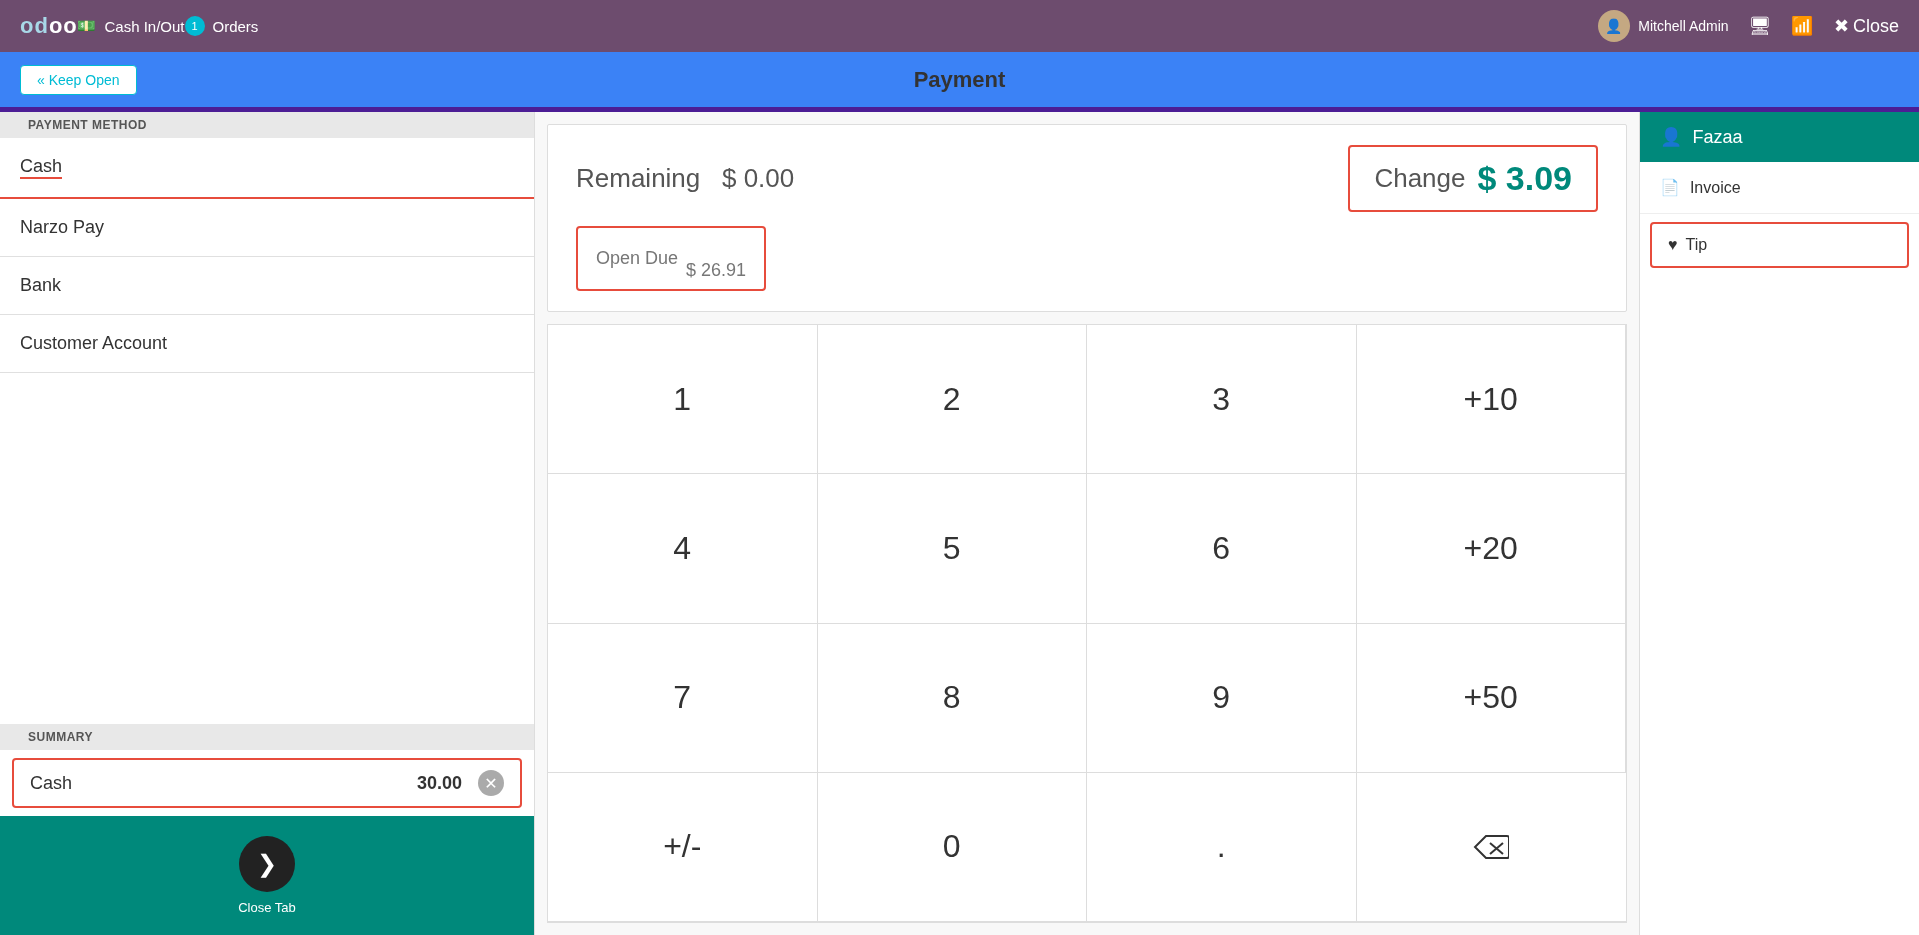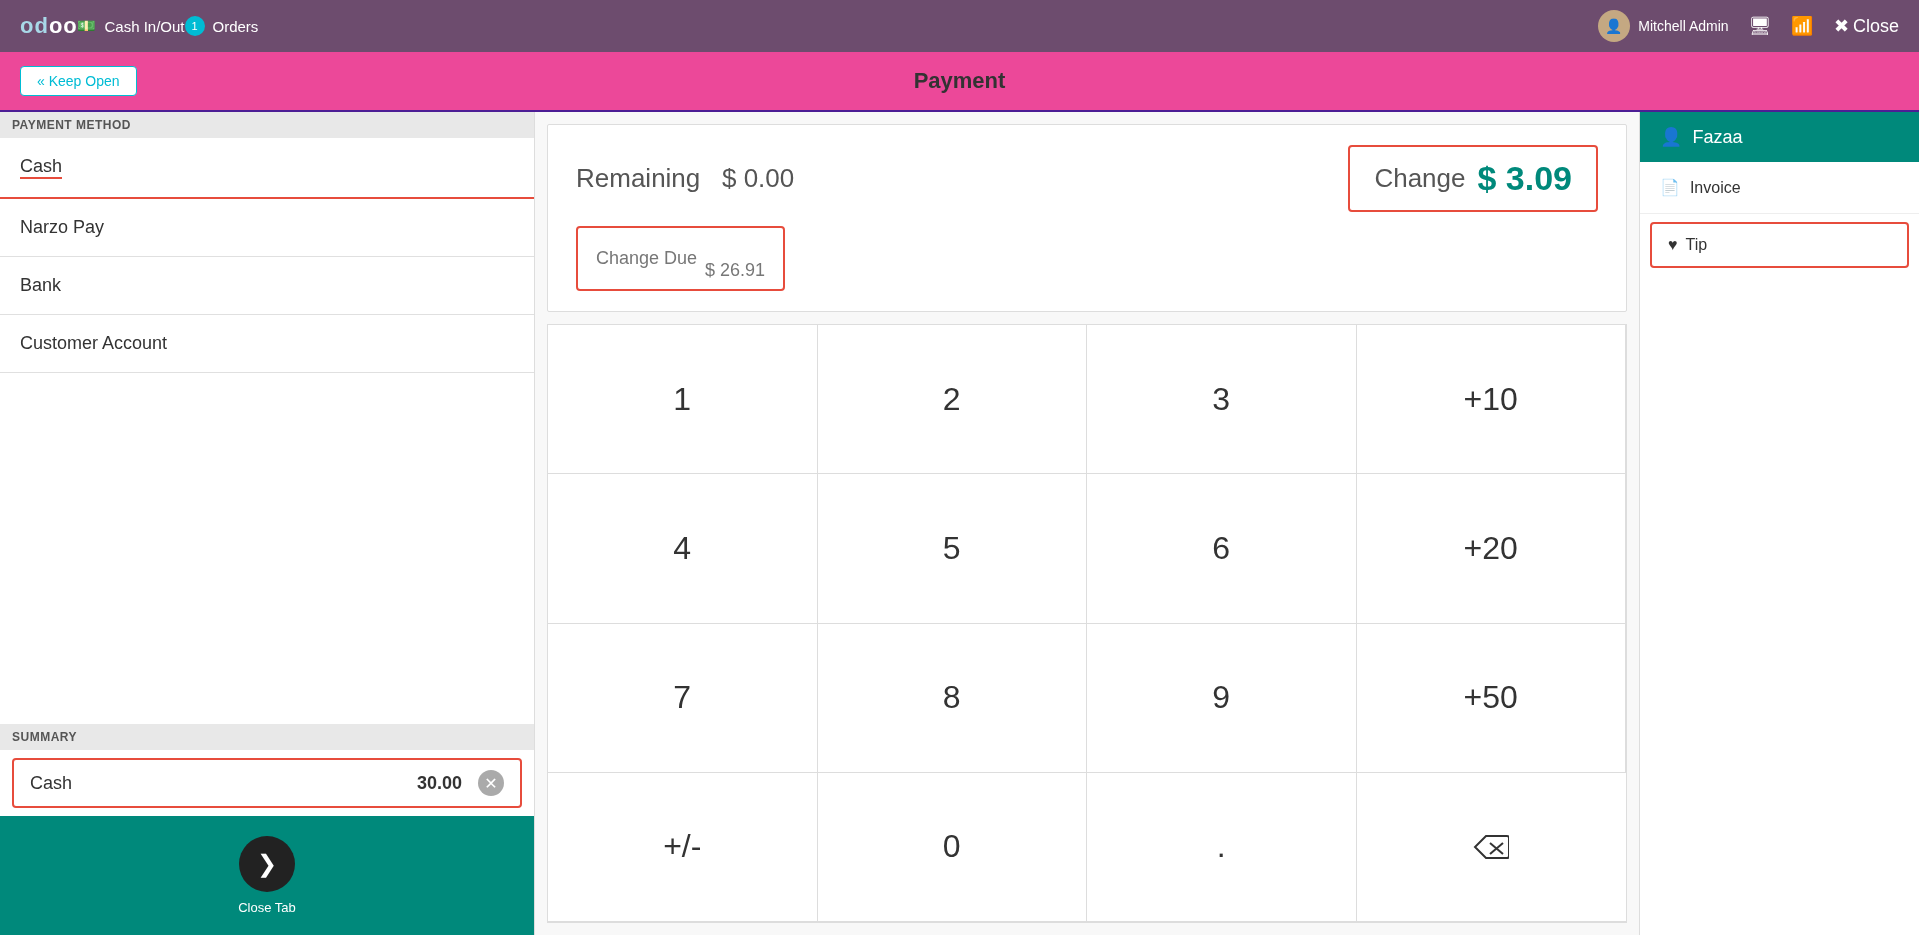--- a/index.html
+++ b/index.html
@@ -57,26 +57,26 @@
       color: white;
       font-size: 18px;
       cursor: pointer;
       display: flex;
       align-items: center;
       gap: 4px;
     }
 
     
     .subheader {
-      background: #ec4899;
+      background: #3b82f6;
       height: 60px;
       display: flex;
       align-items: center;
       padding: 0 20px;
-      border-bottom: 2px solid #4c1d95;
+      border-bottom: 5px solid #4c1d95;
       position: relative;
     }
     .keep-open-btn {
       border: 1px solid #00bcd4;
       color: #00bcd4;
       background: white;
       padding: 6px 16px;
       border-radius: 4px;
       font-size: 14px;
       cursor: pointer;
@@ -99,21 +99,21 @@
     
     .left-panel {
       width: 535px;
       background: white;
       border-right: 1px solid #ddd;
       display: flex;
       flex-direction: column;
     }
     .section-label {
       background: #e8e8e8;
-      padding: 6px 12px;
+      padding: 6px 28px;
       font-size: 12px;
       font-weight: 600;
       color: #555;
       text-transform: uppercase;
       letter-spacing: 0.5px;
     }
     .payment-method-list {
       flex: 1;
     }
     .pm-item {
@@ -398,21 +398,21 @@
           <span>Remaining</span>
           &nbsp;
           <span>$ 0.00</span>
         </div>
         <div class="change-box">
           <span class="change-label">Change</span>
           <span class="change-amount">$ 3.09</span>
         </div>
       </div>
       <div class="total-due-box">
-        <span class="total-due-label">Change Due</span>
+        <span class="total-due-label">Open Due</span>
         <span class="total-due-amount">$ 26.91</span>
       </div>
     </div>
 
     <div class="numpad">
       <button class="num-btn">1</button>
       <button class="num-btn">2</button>
       <button class="num-btn">3</button>
       <button class="num-btn">+10</button>
       <button class="num-btn">4</button>

